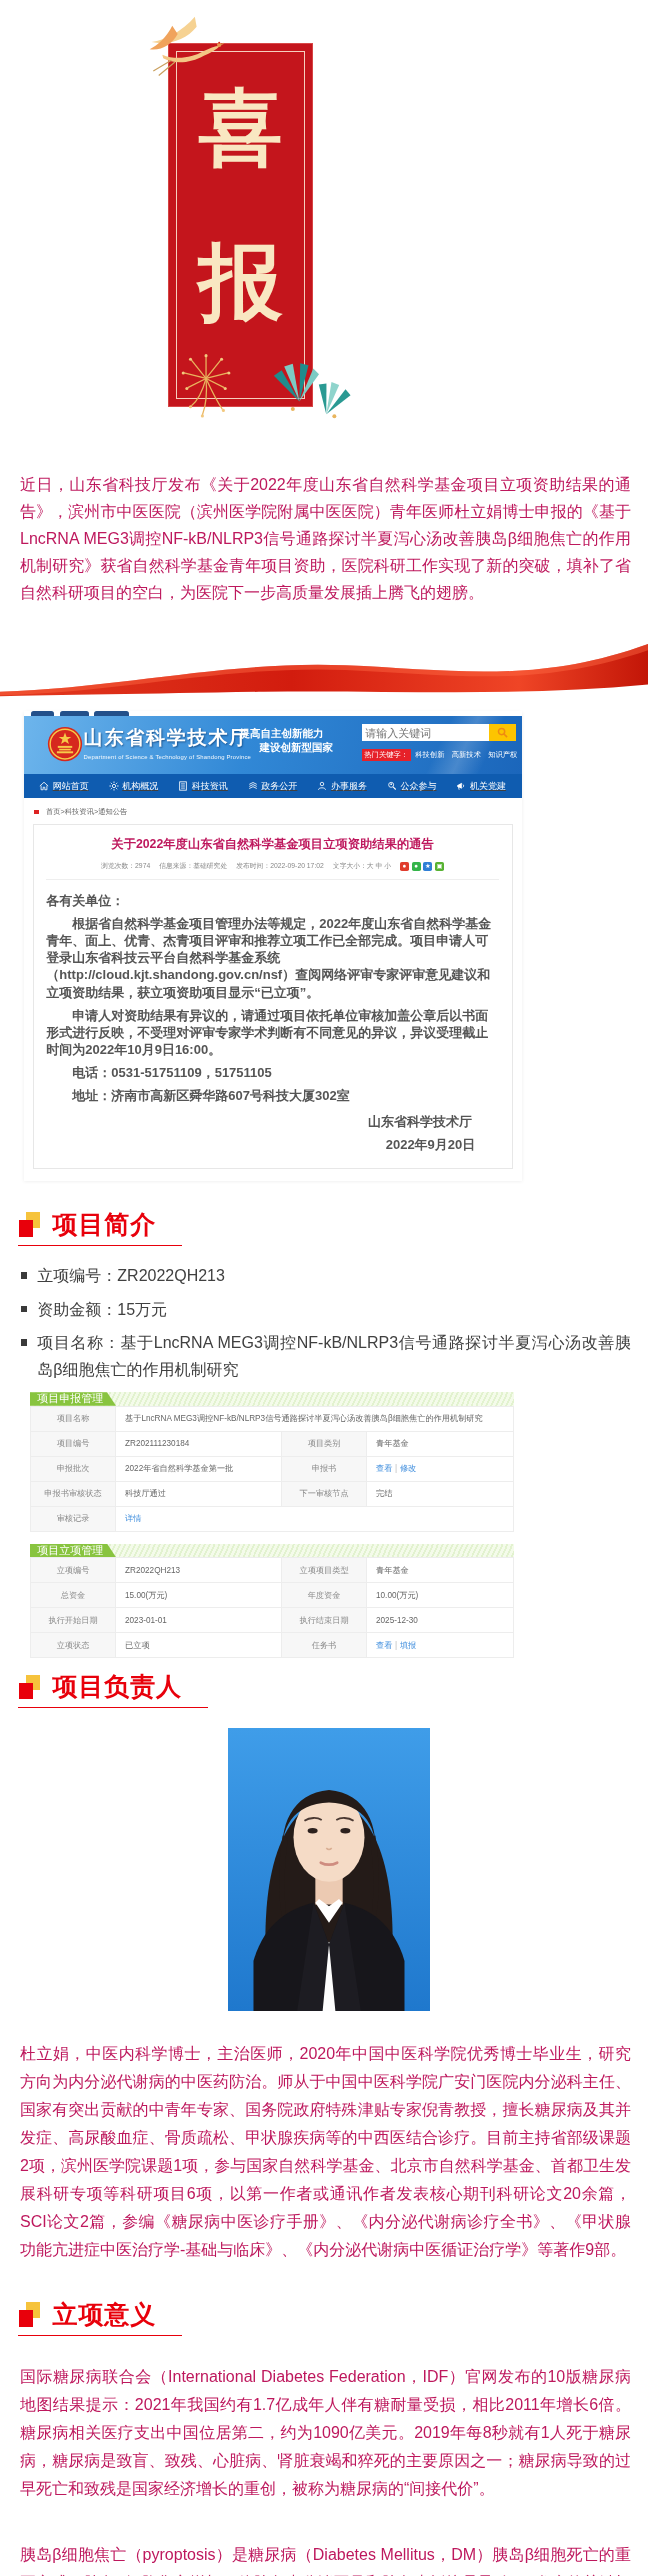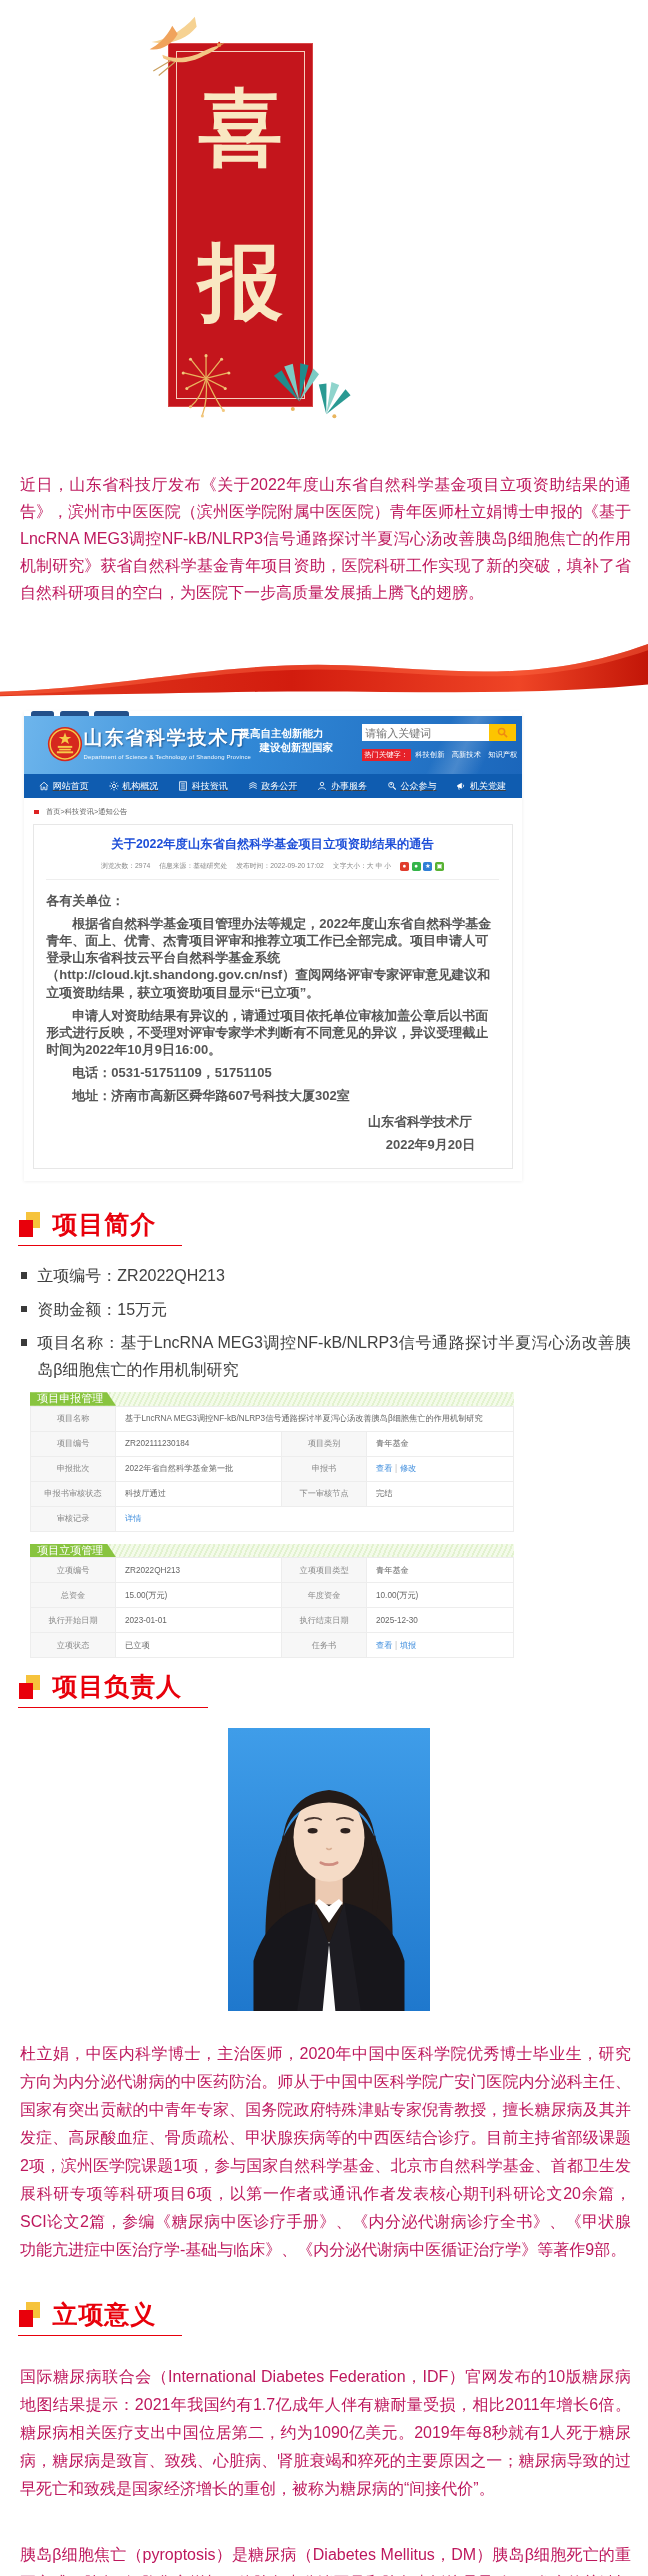--- a/index.html
+++ b/index.html
@@ -44,21 +44,21 @@
   .searchbox input{width:120px;height:16.4px;border:none;font-size:11px;padding:0 3.6px;color:#666;background:#fff;}
   .search-btn{width:27px;height:16.4px;background:#fdc400;border:none;display:flex;align-items:center;justify-content:center;cursor:pointer;}
   .hotkeys{position:absolute;left:338px;top:33px;font-size:7.3px;color:#fff;display:flex;align-items:center;gap:4.5px;white-space:nowrap;}
   .hk-label{background:#e62129;color:#fff;padding:0.9px 2.7px;}
   .gs-nav{height:23.6px;background:#0f5cb0;display:flex;align-items:center;padding:0 5.5px;justify-content:space-around;text-decoration:underline;}
   .nav-item{display:flex;align-items:center;gap:3.6px;color:#fff;font-size:9px;white-space:nowrap;cursor:pointer;}
   .gs-content{background:#fff;padding:7.3px 9px 12.7px;}
   .breadcrumb{font-size:7.3px;color:#666;display:flex;align-items:center;gap:7px;margin:1.8px 0 7.3px 1.8px;}
   .bc-dot{width:4.5px;height:4.5px;background:#d22;display:inline-block;}
   .gs-article{border:0.9px solid #e7e7e7;padding:11px 12.7px 9px;}
-  .gs-title{text-align:center;font-size:12.3px;font-weight:bold;color:#1d4ed8;}
+  .gs-title{text-align:center;font-size:12.3px;font-weight:bold;color:#be185d;}
   .gs-meta{display:flex;justify-content:center;align-items:center;gap:9px;font-size:6.8px;color:#888;margin-top:8.2px;
            padding-bottom:7.3px;border-bottom:0.9px solid #eee;white-space:nowrap;}
   .share-icons{display:flex;gap:2.7px;}
   .shic{width:9px;height:9px;border-radius:1.8px;display:inline-flex;align-items:center;justify-content:center;
         color:#fff;font-size:6.4px;line-height:1;}
   .gs-body{font-size:13px;line-height:17.3px;color:#555;margin-top:12px;font-weight:bold;}
   .gs-body p{margin:0 0 5.5px;}
   .ind{text-indent:2em;}
   .signoff{text-align:right;padding-right:27px;margin-top:9px !important;}
   .signdate{text-align:right;padding-right:23.6px;}

